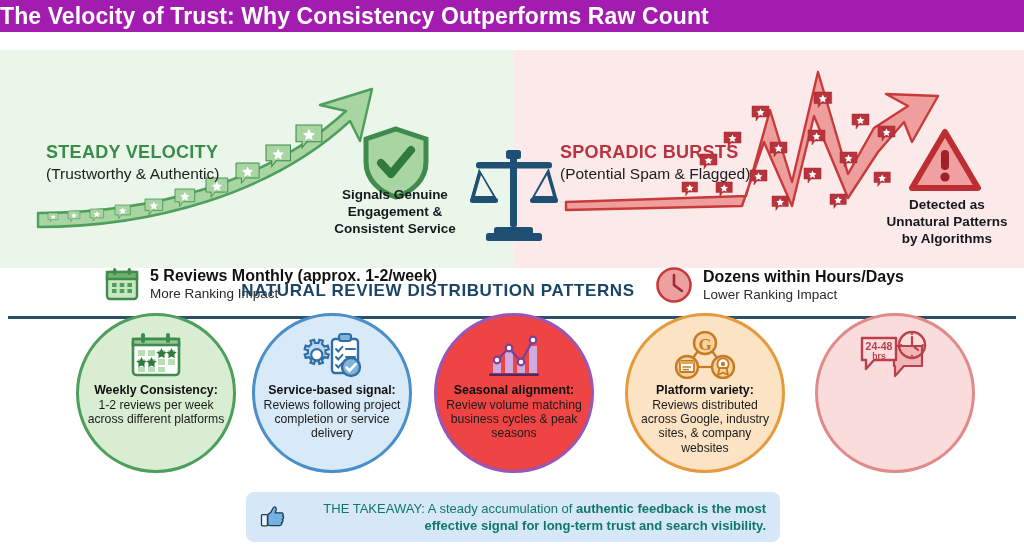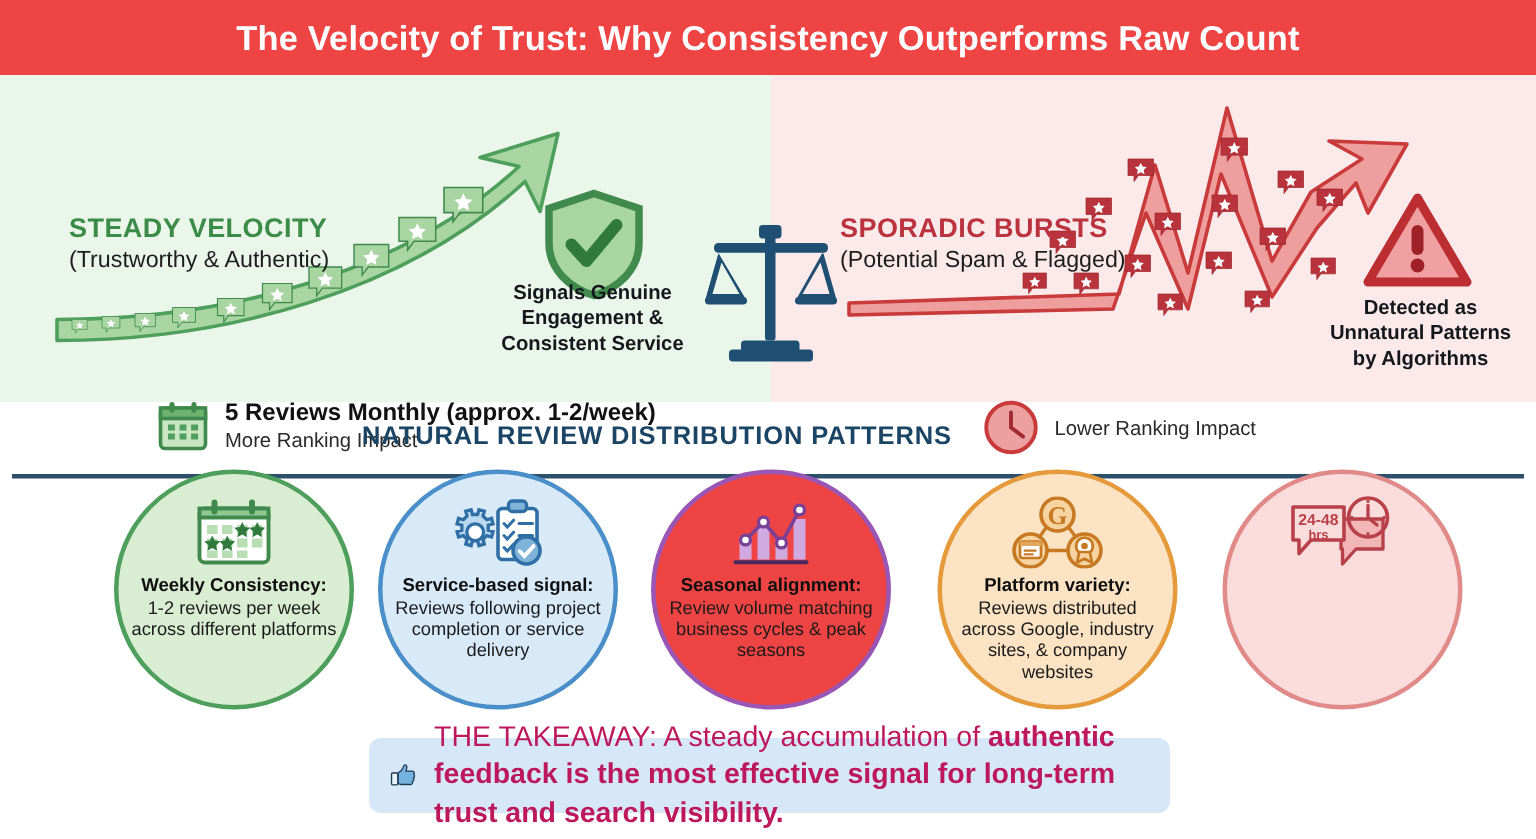--- a/index.html
+++ b/index.html
@@ -5,22 +5,22 @@
   * { margin:0; padding:0; box-sizing:border-box; }
   body {
     width:1024px; height:559px; overflow:hidden;
     font-family:"Liberation Sans", sans-serif;
     background:#ffffff; position:relative;
   }
   #root { position:relative; width:1024px; height:559px; }
 
   
   .header {
-    position:absolute; left:0; top:0; width:1024px; height:50px;
-    background:#ef4444; display:flex; align-items:center; justify-content:center;
+    position:absolute; left:0; top:0; width:1024px; height:32px;
+    background:#a21caf; display:flex; align-items:center; justify-content:flex-start;
   }
   .header-title {
     color:#ffffff; font-size:23px; font-weight:bold; letter-spacing:.1px;
     text-align:center;
   }
 
   
   .band { position:absolute; left:0; top:50px; width:1024px; height:218px; }
   .band-left  { position:absolute; left:0;     top:0; width:514px; height:218px; background:#eaf6ea; }
   .band-right { position:absolute; left:514px; top:0; width:510px; height:218px; background:#fceaea; }
@@ -66,21 +66,21 @@
   .circle .c-text { margin-top:5px; text-align:center; line-height:1.18; padding:0 7px; }
   .c-text .c-title { font-size:12.4px; font-weight:bold; color:#101010; display:block; }
   .c-text .c-body  { font-size:12.2px; color:#1b1b1b; display:block; }
 
   
   .takeaway {
     position:absolute; left:246px; top:492px; width:534px; height:50px;
     background:#d6e8f7; border-radius:8px; display:flex; align-items:center;
     padding:0 14px; gap:12px;
   }
-  .takeaway-text { font-size:19px; color:#be185d; line-height:1.32; }
+  .takeaway-text { font-size:13px; color:#0f766e; line-height:1.32;text-align:right; }
   .takeaway-text b { font-weight:bold; }
 </style>
 </head>
 <body>
 
 <div id="root">
 
   <div class="header">
     <div class="header-title">The Velocity of Trust: Why Consistency Outperforms Raw Count</div>
   </div>
@@ -274,20 +274,21 @@
       <div class="ph-sub">(Potential Spam &amp; Flagged)</div>
     </div>
     <div class="side-note" id="warn-note">Detected as Unnatural Patterns by Algorithms</div>
 
     <div class="metric-row" id="sporadic-metric">
       <svg width="38" height="38" viewBox="0 0 38 38">
         <circle cx="19" cy="19" r="16.5" fill="#eda0a0" stroke="#c93a3a" stroke-width="2.6"></circle>
         <path d="M19,9 V19 L27,25" fill="none" stroke="#a02a32" stroke-width="2.6" stroke-linecap="round"></path>
       </svg>
       <div class="metric-text">
+        <div class="mt-main">Dozens within Hours/Days</div>
         <div class="mt-sub">Lower Ranking Impact</div>
       </div>
     </div>
 
     <div class="band-rule"></div>
   </div>
 
   <div class="section-title">NATURAL REVIEW DISTRIBUTION PATTERNS</div>
 
   <div class="circles">

